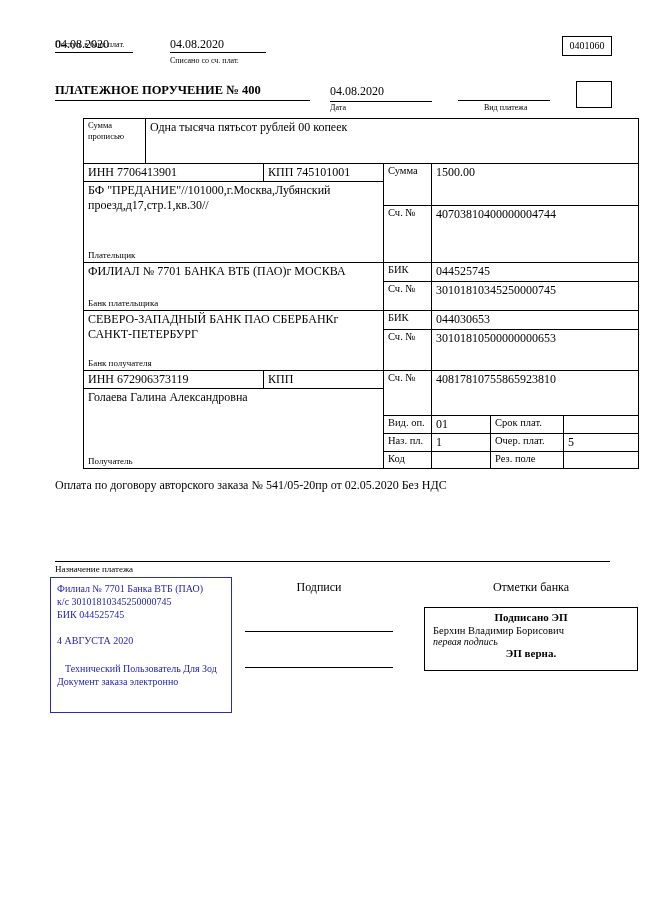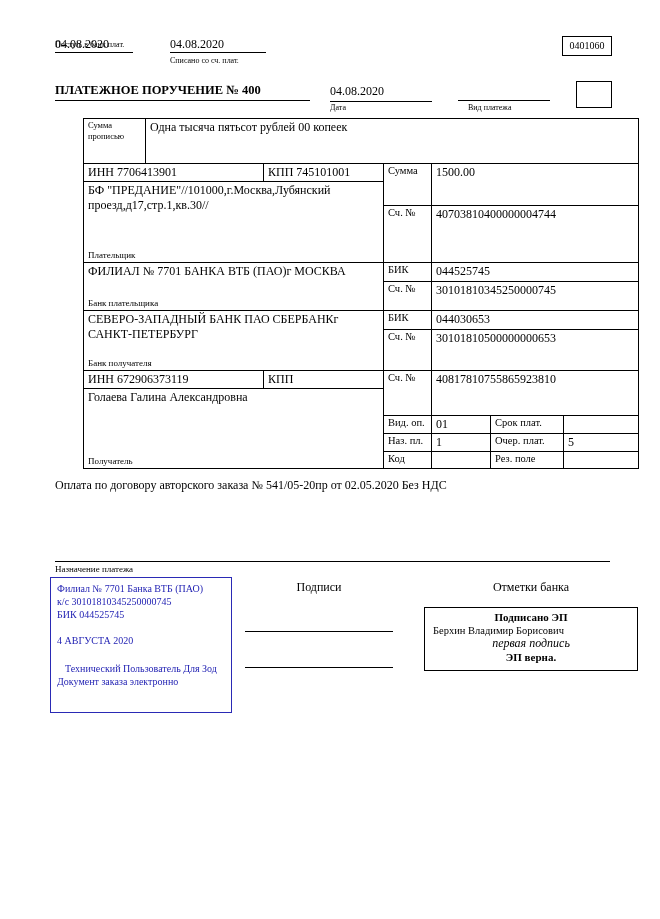--- a/index.html
+++ b/index.html
@@ -37,21 +37,21 @@
     border:1px solid #2a2ab5; color:#2424b4;
     font-size:10px; line-height:1.3; padding:4px 6px;
   }
   .stamp .gap-md { margin-top:13px; }
   .stamp .gap-lg { margin-top:15px;text-align:center; }
 
   
   .ep-box { border:1px solid #000; padding:3px 8px; }
   .ep-title { font-size:11px; font-weight:bold; text-align:center; }
   .ep-name { font-size:10.5px; margin-top:2px; }
-  .ep-first { font-size:12px; font-style:italic;text-align:center; }
+  .ep-first { font-size:10px; font-style:italic; }
   .ep-verified { font-size:11px; font-weight:bold; text-align:center; }
 </style>
 </head>
 <body>
 
 <div class="page">
 
   <div class="abs u-line val" style="left:55px; top:37px; width:78px;">04.08.2020</div>
   <div class="abs tiny" style="left:55px; top:40px;">Поступ. в банк плат.</div>
 
@@ -59,21 +59,21 @@
   <div class="abs tiny" style="left:170px; top:56px;">Списано со сч. плат.</div>
 
   <div class="abs box center" style="left:562px; top:36px; width:50px; height:20px; font-size:10px; line-height:18px;">0401060</div>
 
   <div class="abs u-line bold" style="left:55px; top:83px; width:255px; font-size:12.5px; padding-bottom:2px;">ПЛАТЕЖНОЕ ПОРУЧЕНИЕ № 400</div>
 
   <div class="abs u-line val" style="left:330px; top:84px; width:102px; padding-bottom:2px;">04.08.2020</div>
   <div class="abs tiny" style="left:330px; top:103px;">Дата</div>
 
   <div class="abs u-line" style="left:458px; top:84px; width:92px; height:17px;"></div>
-  <div class="abs tiny" style="left:468px; top:103px;">Вид платежа</div>
+  <div class="abs tiny" style="left:484px; top:103px;">Вид платежа</div>
 
   <div class="abs box" style="left:576px; top:81px; width:36px; height:27px;"></div>
 
   <div class="abs" style="left:55px; top:118px;">
     <table class="form">
       <colgroup>
         <col style="width:62px">
           <col style="width:118px">
           <col style="width:120px">
         <col style="width:48px">

